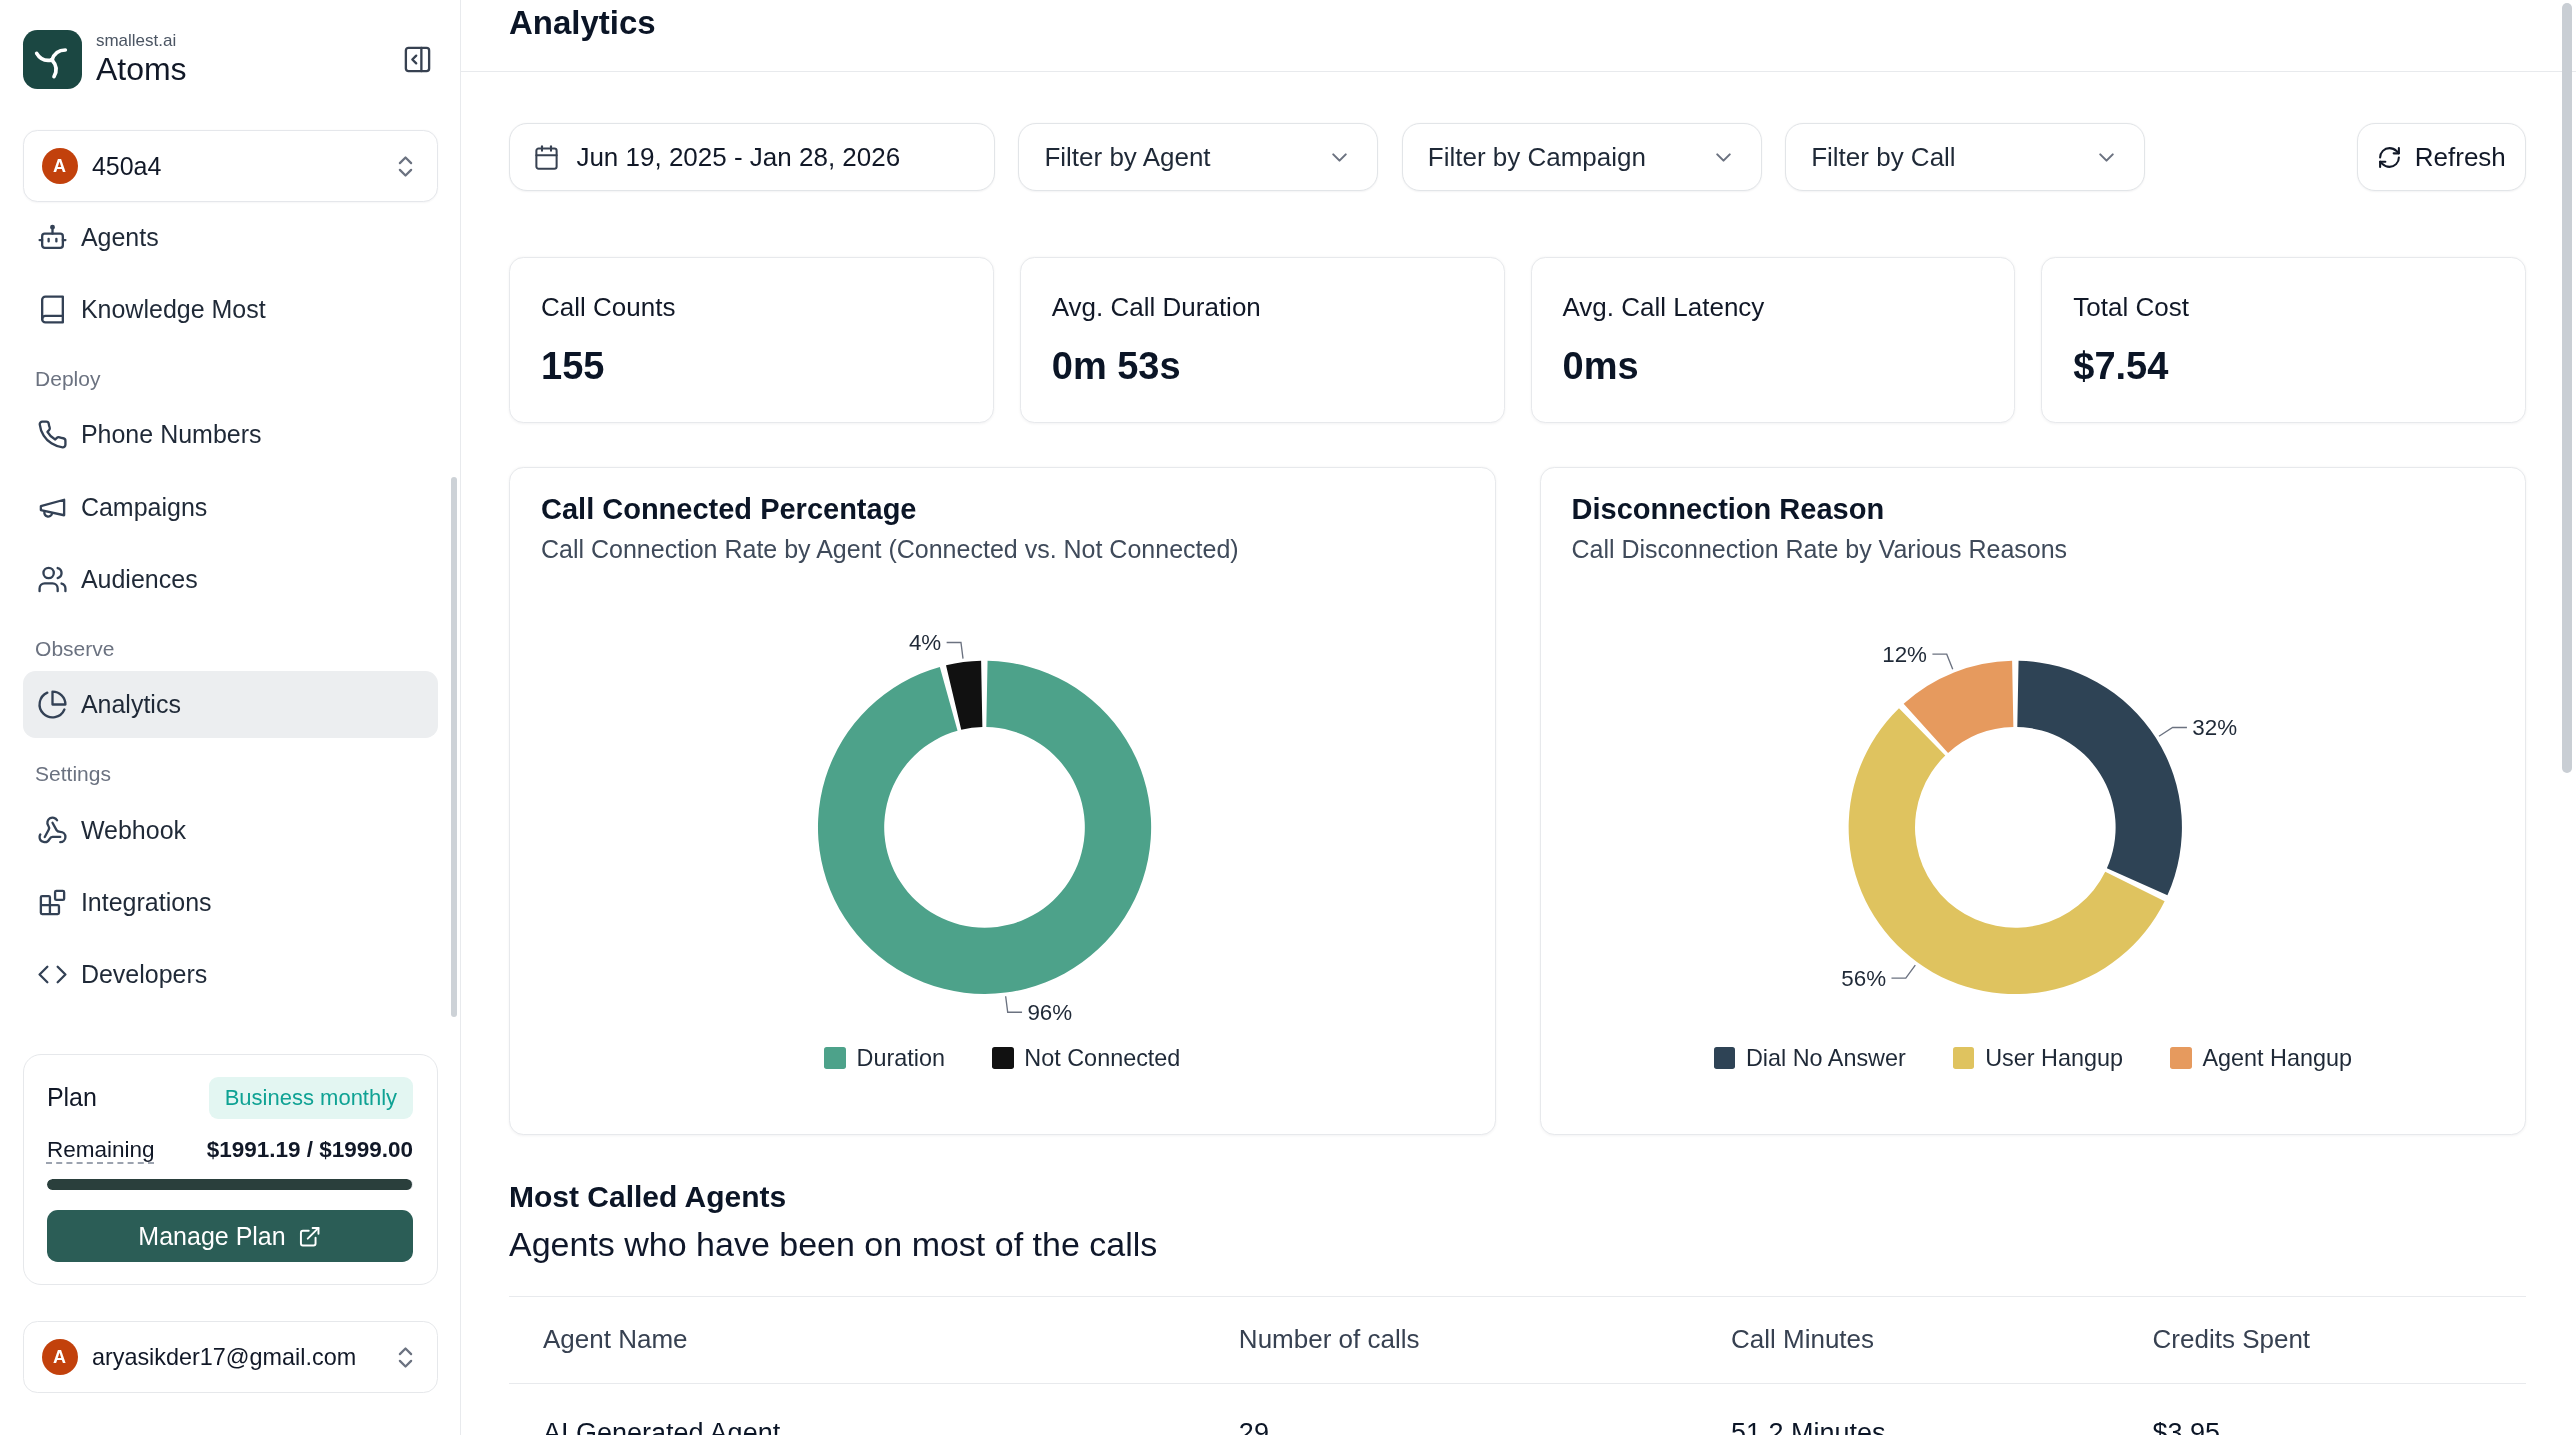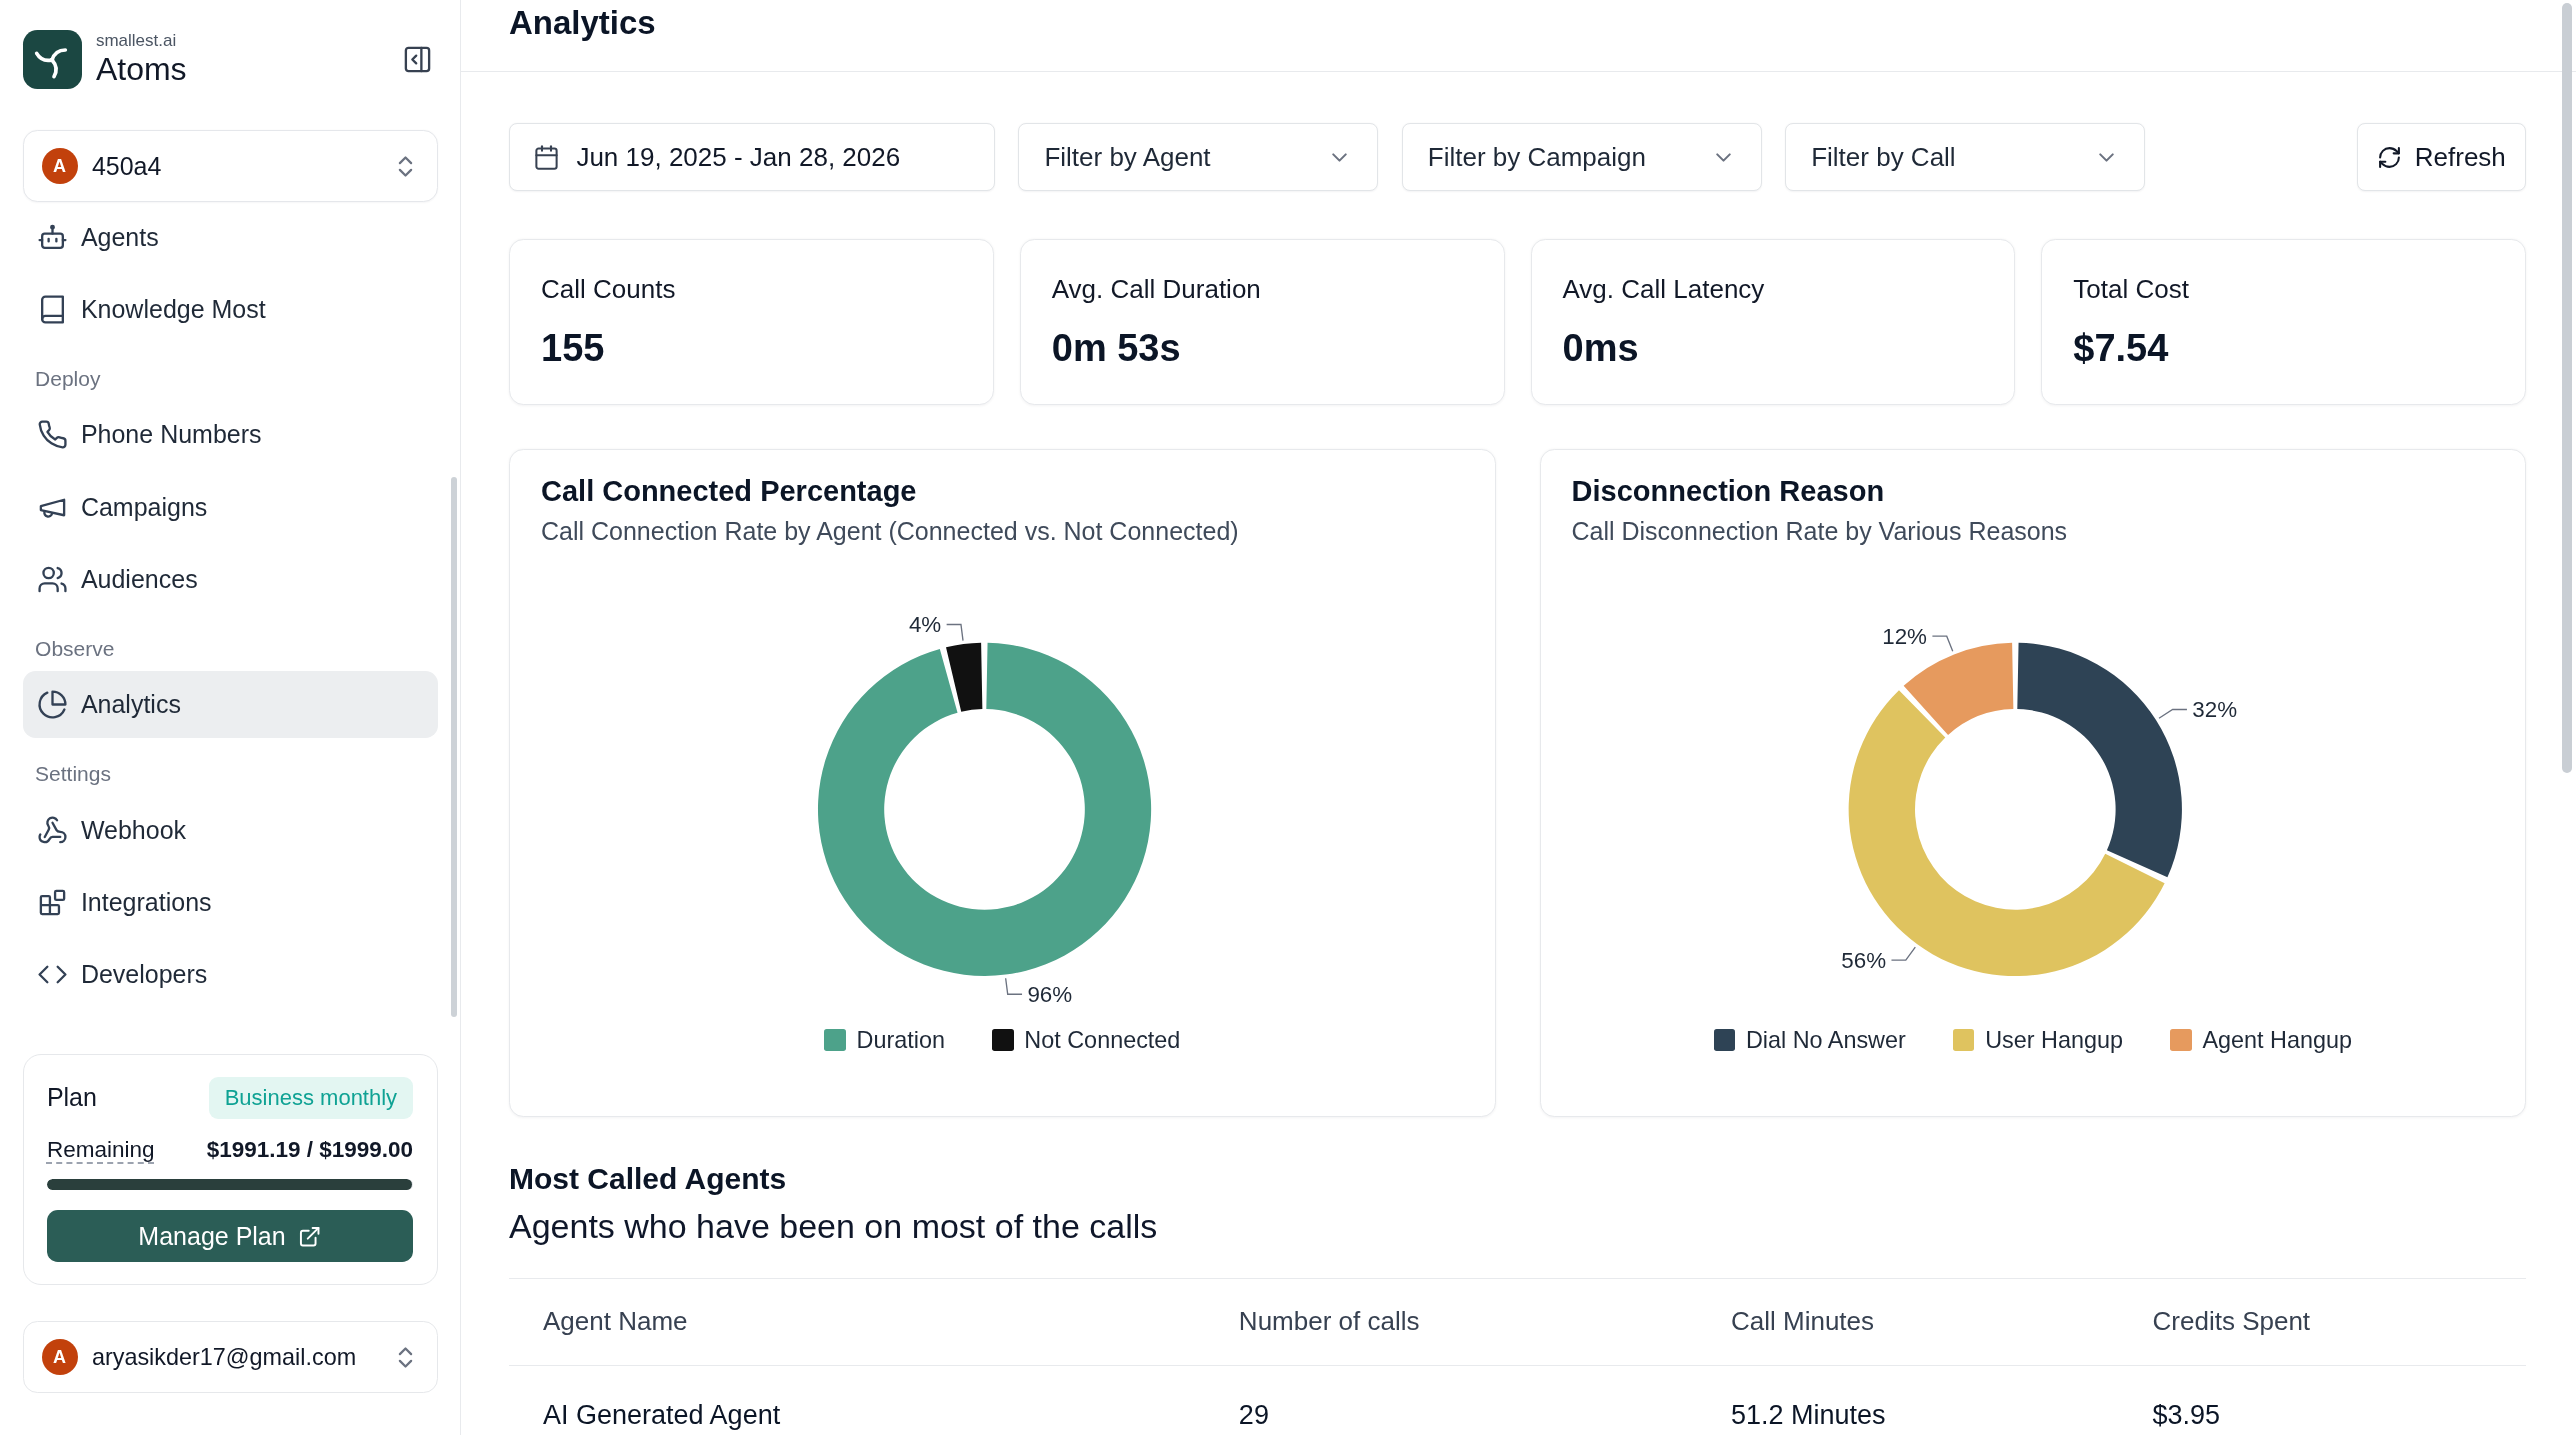--- a/index.html
+++ b/index.html
@@ -69,31 +69,31 @@
   .account-email{font-size:23.4px;color:#111827;flex:1;white-space:nowrap;overflow:hidden;text-overflow:ellipsis;}
 
   
   .main{flex:1;position:relative;height:100%;box-sizing:border-box;background:#fff;}
   .page-header{height:72px;border-bottom:0.9px solid #e8eaed;padding-left:48px;box-sizing:border-box;}
   .page-header h1{margin:0;padding-top:3.6px;font-size:33px;font-weight:700;color:#0b1526;}
   .content{padding:0 50px 0 48px;overflow:hidden;height:calc(100% - 72px);box-sizing:border-box;}
 
   .filter-row{margin-top:51px;display:flex;gap:23.4px;align-items:center;}
   .btn{
-    height:68px;border:1.4px solid #e2e5e8;border-radius:8px;background:#fff;display:flex;align-items:center;
+    height:68px;border:1.4px solid #e2e5e8;border-radius:18px;background:#fff;display:flex;align-items:center;
     box-sizing:border-box;box-shadow:0 0.9px 1.8px rgba(16,24,40,.05);font-size:26px;color:#1f2937;
   }
   .date-btn{width:486px;padding:0 23.4px;gap:16px;font-weight:500;color:#111827;}
   .date-btn svg{width:27px;height:27px;color:#374151;flex:0 0 auto;}
   .dropdown-btn{width:360px;padding:0 25px;justify-content:space-between;}
   .dropdown-btn .chev{width:25px;height:25px;color:#6b7280;}
   .refresh-btn{width:169px;margin-left:auto;justify-content:center;gap:12.6px;font-weight:500;color:#111827;}
   .refresh-btn svg{width:25px;height:25px;}
 
-  .stats-row{margin-top:48px;display:grid;grid-template-columns:repeat(4,1fr);gap:26px;}
+  .stats-row{margin-top:66px;display:grid;grid-template-columns:repeat(4,1fr);gap:26px;}
   .stat-card{
     height:166px;border:1.4px solid #e7e9ec;border-radius:14.4px;box-sizing:border-box;
     padding:34px 31px 0;box-shadow:0 0.9px 2.7px rgba(16,24,40,.05);background:#fff;
   }
   .stat-label{font-size:26px;color:#111827;}
   .stat-value{margin-top:21.6px;font-size:38px;font-weight:700;color:#0b1526;}
 
   .charts-row{margin-top:44px;display:grid;grid-template-columns:repeat(2,1fr);gap:44px;}
   .chart-card{
     height:668px;border:1.4px solid #e7e9ec;border-radius:14.4px;box-sizing:border-box;

